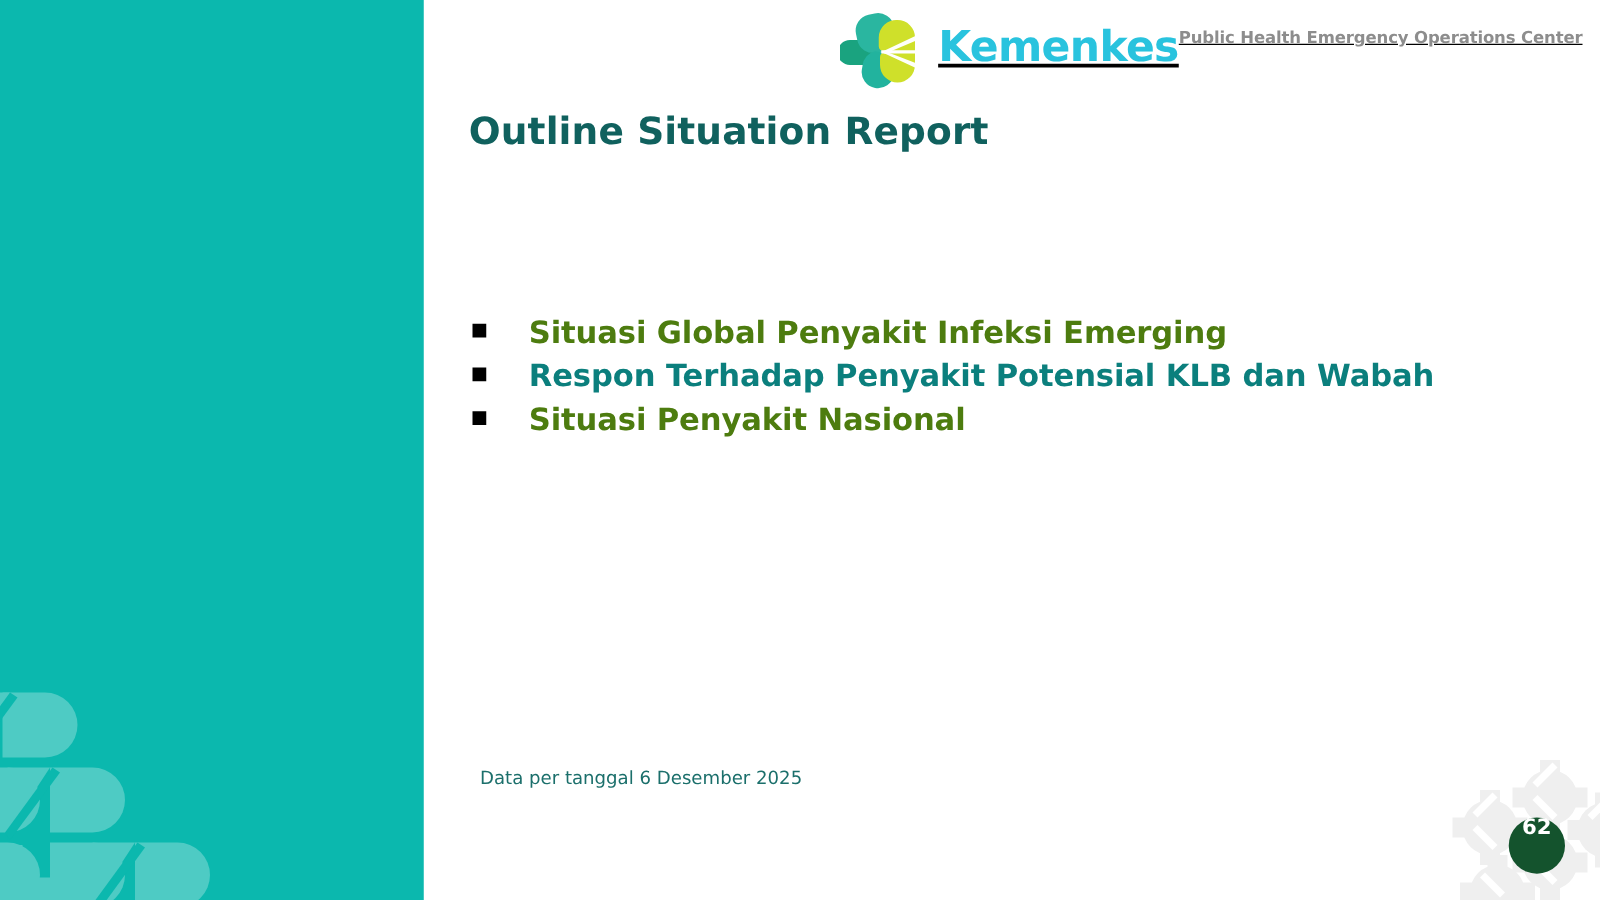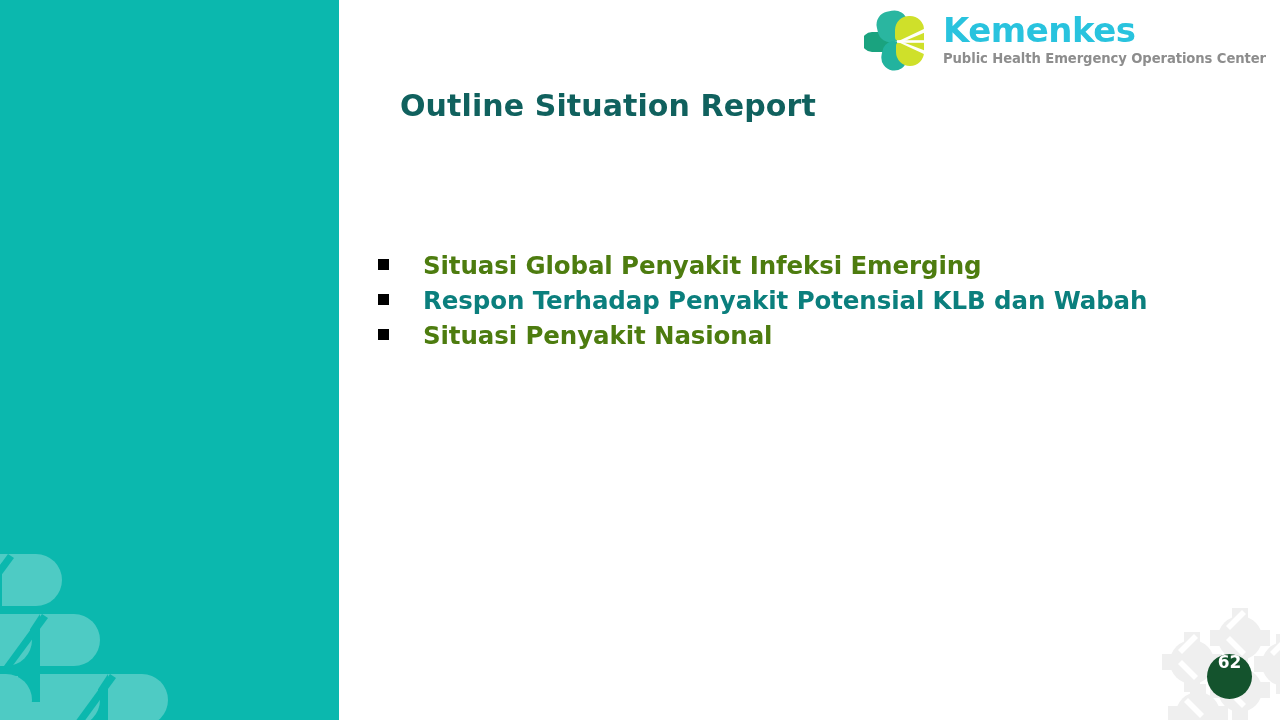--- a/index.html
+++ b/index.html
@@ -48,23 +48,24 @@
     position: absolute;
     right: 14px;
     top: 6px;
     display: flex;
     align-items: center;
     gap: 9px;
   }
   #logo-mark { width: 70px; height: 66px; display: block; }
   #logo-text-wrap {
     display: flex;
-    flex-direction: column;
+    flex-direction: row;
     align-items: flex-start;
     line-height: 1;
+    text-decoration: underline;
   }
   #logo-wordmark {
     font-family: "DejaVu Sans", sans-serif;
     font-size: 34px;
     font-weight: bold;
     color: #29c3de;
     letter-spacing: -0.5px;
     line-height: 1.05;
   }
   #logo-tagline {
@@ -81,21 +82,20 @@
   #slide-title {
     position: absolute;
     left: 375px;
     top: 88px;
     font-family: "DejaVu Sans", sans-serif;
     font-size: 30px;
     font-weight: bold;
     color: #10615e;
     letter-spacing: 0.1px;
     white-space: nowrap;
-    margin-left: 25px;
   }
 
   
   #outline-list {
     position: absolute;
     left: 378px;
     top: 251px;
     width: 860px;
   }
   .outline-item {
@@ -246,20 +246,21 @@
       <span class="outline-label">Respon Terhadap Penyakit Potensial KLB dan Wabah</span>
     </div>
 
     <div class="outline-item inactive">
       <span class="outline-bullet"></span>
       <span class="outline-label">Situasi Penyakit Nasional</span>
     </div>
 
   </div>
 
+  <div id="footer-note">Data per tanggal 6 Desember 2025</div>
 
   <div id="page-corner">
     <svg id="page-batik" viewBox="0 0 128 128">
       <g fill="#efefef">
         <g transform="translate(8,34)">
           <circle cx="26" cy="26" r="22"></circle>
           <rect x="18" y="-4" width="16" height="16"></rect>
           <rect x="18" y="40" width="16" height="16"></rect>
           <rect x="-4" y="18" width="16" height="16"></rect>
           <rect x="40" y="18" width="16" height="16"></rect>

